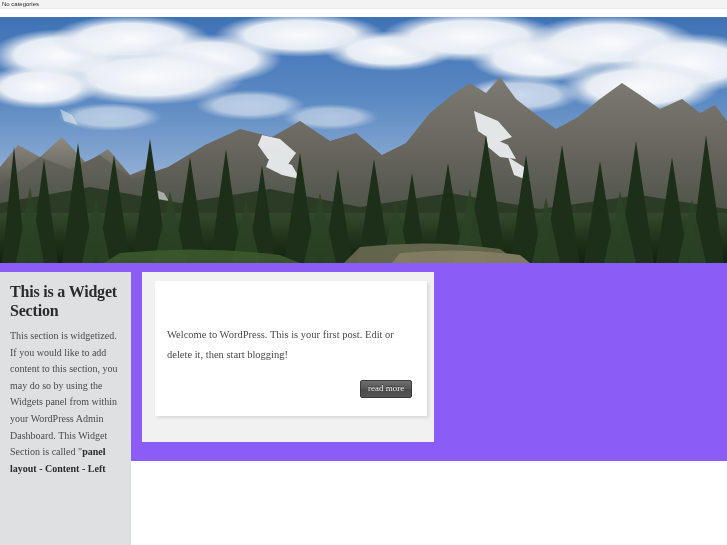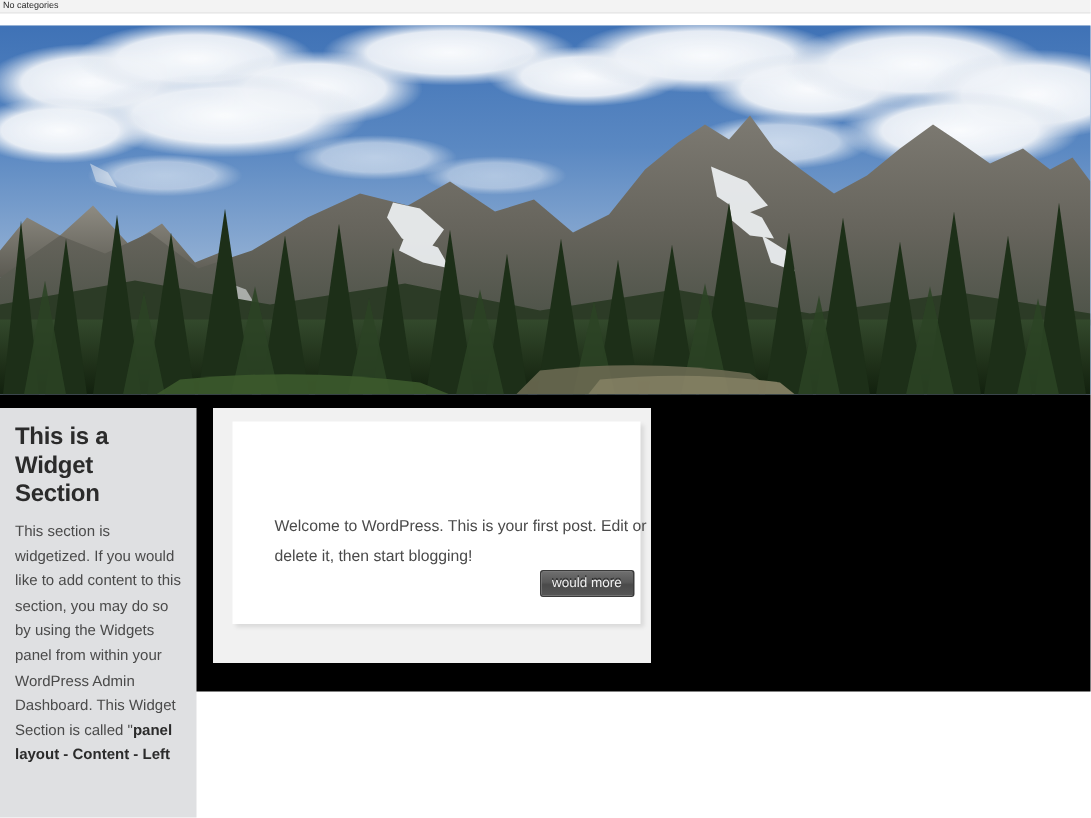--- a/index.html
+++ b/index.html
@@ -32,21 +32,22 @@
     width: 727px; height: 246px;
     overflow: hidden;
     background: #4a78b4;
   }
   #hdr-svg { display: block; width: 727px; height: 246px; }
 
   
   #page-wrap {
     position: absolute; left: 0; top: 263px;
     width: 727px; height: 198px;
-    background: #000000;
+    background: #8b5cf6;
+    font-family: Liberation Serif, serif;
   }
 
   
   #sidebar {
     position: absolute; left: 0; top: 9px;
     width: 131px; height: 273px;
     background: #dfe0e2;
     padding: 10px 10px 0 10px;
   }
   #sidebar-title {
@@ -85,21 +86,21 @@
     color: #2b2b2b;
     margin: 0;
     letter-spacing: -0.2px;
   }
   #post-excerpt {
     position: absolute; left: 12px; top: 44px;
     width: 250px;
     font-size: 10.5px;
     line-height: 20px;
     color: #4a4a4a;
-    margin: 16px;
+    margin: 0;
   }
   #read-more {
     position: absolute; left: 205px; top: 99px;
     display: inline-block;
     padding: 2px 7px 3px 7px;
     font-size: 9px;
     line-height: 11px;
     font-weight: normal;
     color: #f2f2f2;
     text-decoration: none;
@@ -238,17 +239,17 @@
 <div id="page-wrap">
 
   <aside id="sidebar">
     <h2 id="sidebar-title">This is a Widget Section</h2>
     <p id="sidebar-body"><span>This section is widgetized. If you would like to add content to this section, you may do so by using the Widgets panel from within your WordPress Admin Dashboard. This Widget Section is called "</span><b>panel layout - Content - Left</b></p>
   </aside>
 
   <main id="content-wrap">
     <article id="post-card">
       <p id="post-excerpt">Welcome to WordPress. This is your first post. Edit or delete it, then start blogging!</p>
-      <a id="read-more" href="#">would more</a>
+      <a id="read-more" href="#">read more</a>
     </article>
   </main>
 
 </div>
 
 </body></html>

